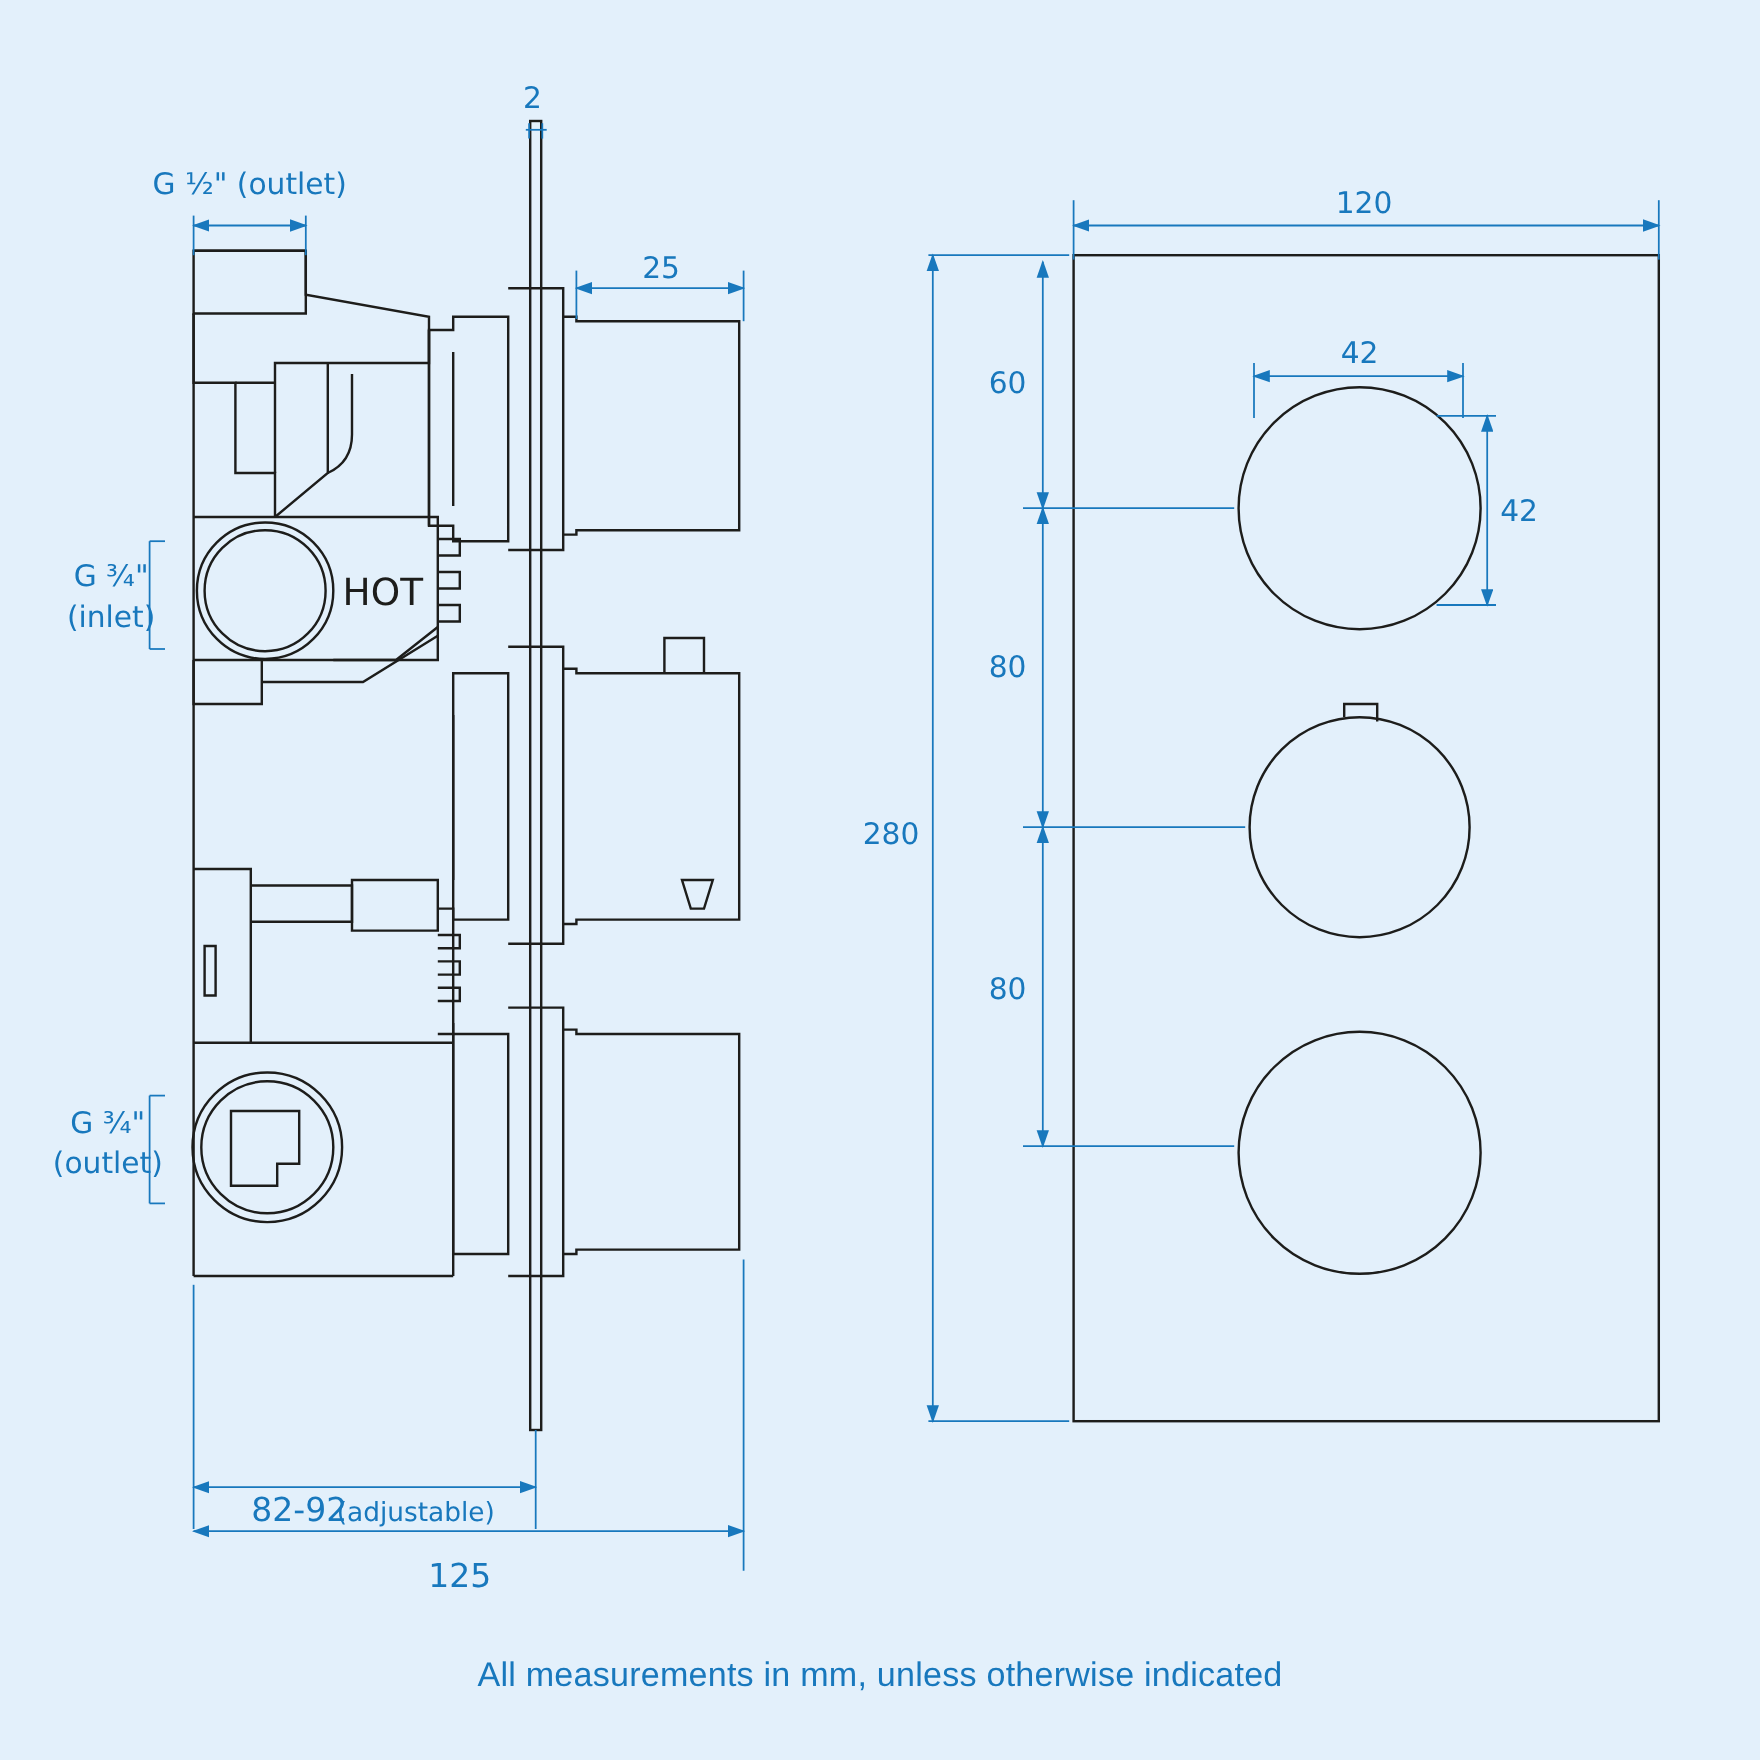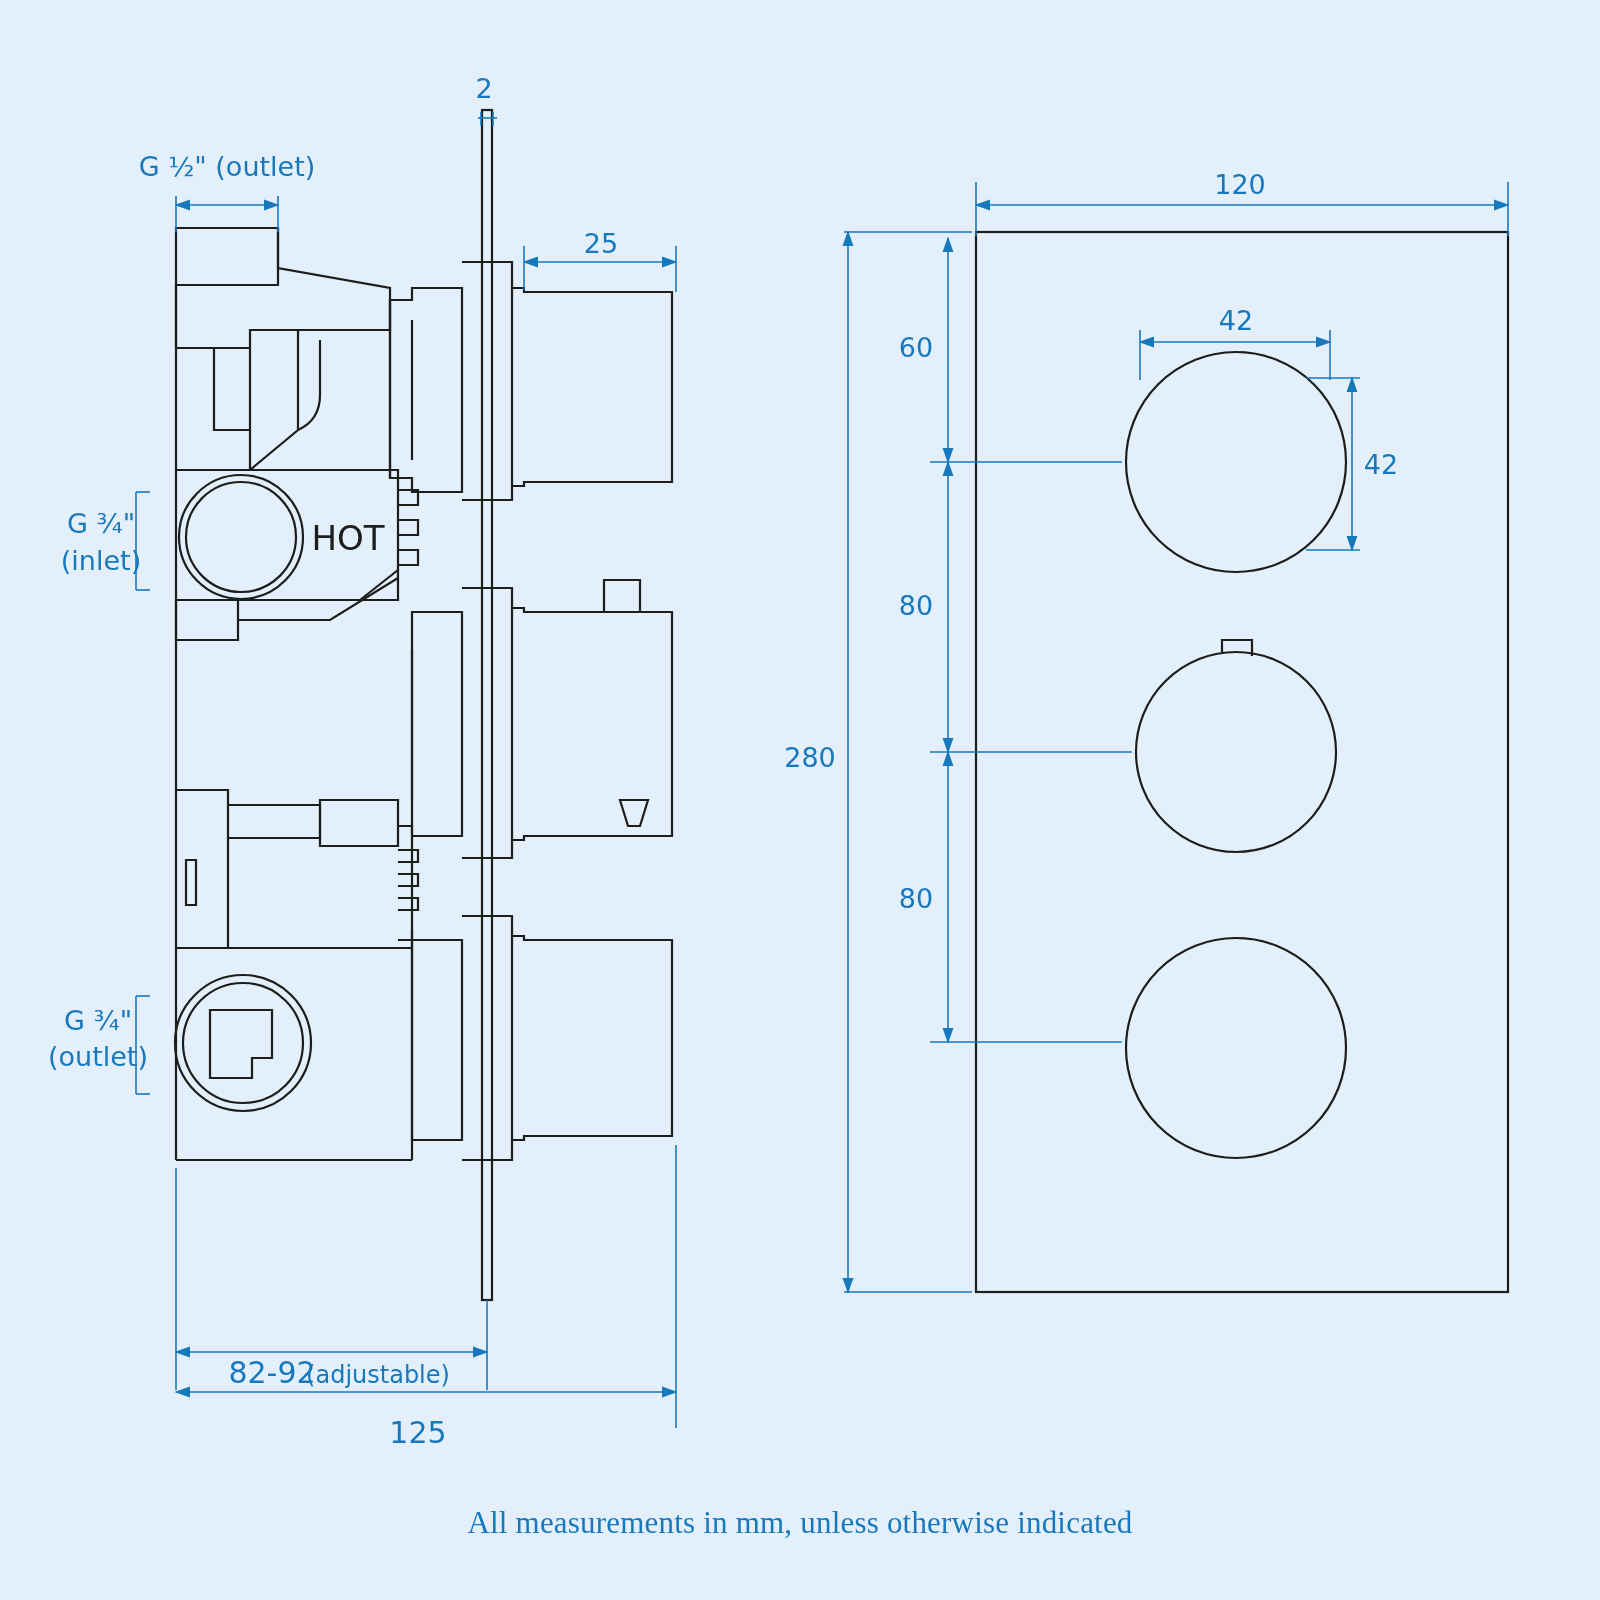--- a/index.html
+++ b/index.html
@@ -28,21 +28,21 @@
     display: block;
   }
   .footnote {
     position: absolute;
     left: 0;
     top: 1505px;
     width: 1600px;
     text-align: center;
     color: #1878bd;
     font-size: 31px;
-    font-family: Liberation Serif, serif;
+    font-family: Liberation Sans, sans-serif;
     letter-spacing: 0.2px;
   }
 </style>
 </head>
 <body>
 
 <div id="stage">
 
   <svg class="diagram" viewBox="0 0 1600 1600">
     <defs>

